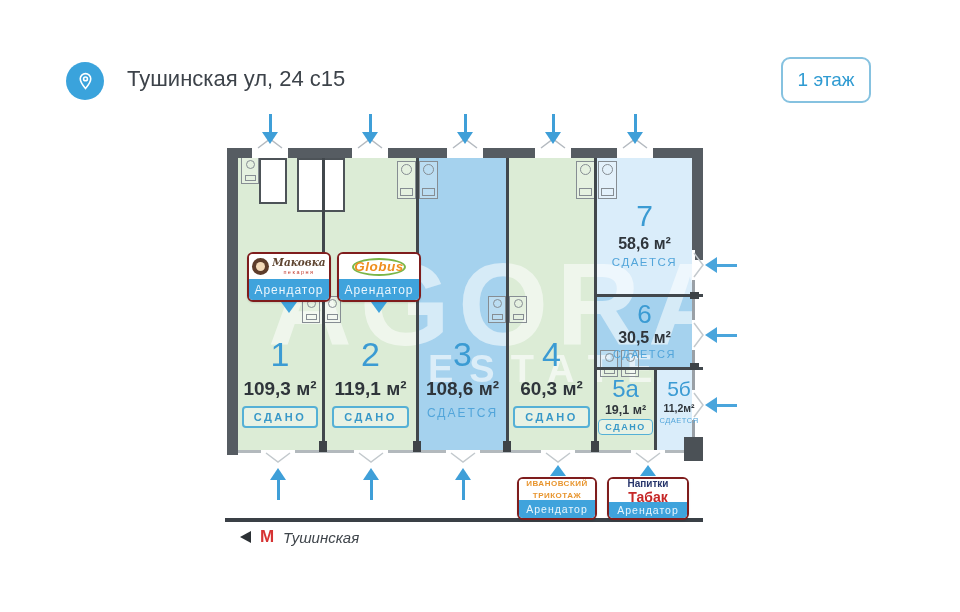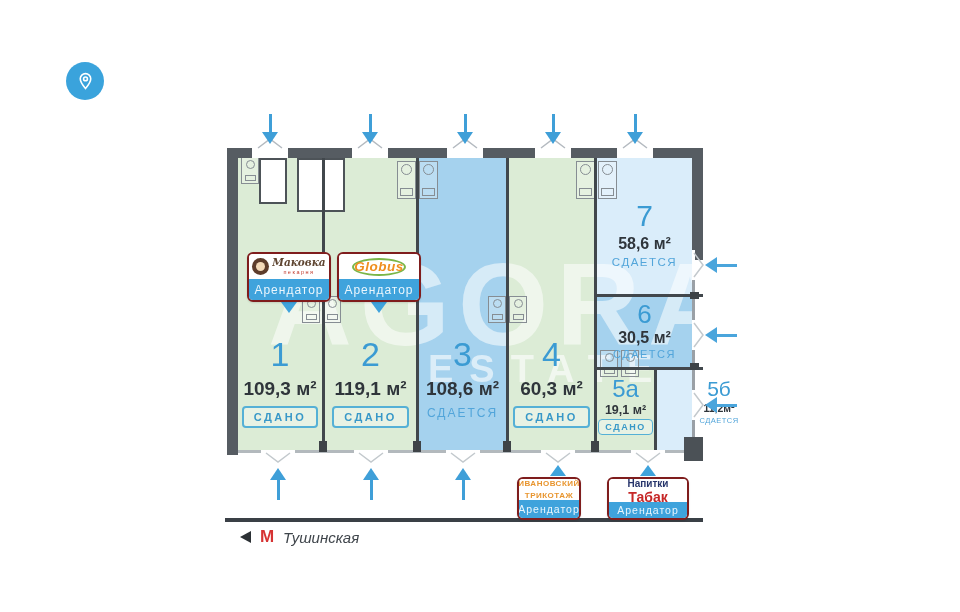--- a/index.html
+++ b/index.html
@@ -95,21 +95,21 @@
            font-size:11px; letter-spacing:2.5px; padding:3px 10px; background:rgba(255,255,255,0.35); }
   .badge-sm { font-size:9px; letter-spacing:1.5px; padding:2px 6px; border-width:1.5px; }
   .avail { color:#52a5da; font-weight:normal; font-size:12px; letter-spacing:2px;text-align:center; }
   #l1 { left:238px; top:336px; width:84px; } 
   #l2 { left:325px; top:336px; width:91px; }
   #l3 { left:419px; top:336px; width:87px; }
   #l4 { left:509px; top:336px; width:85px; }
   #l7 { left:597px; top:200px; width:95px; gap:3px; }
   #l6 { left:597px; top:301px; width:95px; gap:1px; }
   #l5a{ left:597px; top:376px; width:57px; gap:2px; }
-  #l5b{ left:657px; top:378px; width:44px; gap:2px;margin-left:40px; }
+  #l5b{ left:657px; top:378px; width:44px; gap:2px; }
   .num-xl { font-size:34px; line-height:36px; }
   .num-lg { font-size:30px; line-height:32px; }
   .num-md { font-size:26px; line-height:27px; }
   .num-sm { font-size:24px; line-height:25px; }
   .num-xs { font-size:21px; line-height:22px; }
   #l6 .uarea, #l7 .uarea { font-size:16px; }
   #l6 .avail { font-size:11px; letter-spacing:1.5px; }
   #l7 .avail { font-size:11.5px; letter-spacing:1.5px; }
   #l5a .uarea { font-size:12.5px; }
   #l5b .uarea { font-size:10.5px; }
@@ -135,21 +135,21 @@
   #tt1 { left:550px; top:465px; } #tt2 { left:640px; top:465px; }
 
   
   .card { background:#fff; border:2px solid #7f1d1d; border-radius:6px; overflow:hidden; z-index:7;
           display:flex; flex-direction:column; box-shadow:0 1px 2px rgba(0,0,0,0.12); }
   .card .logo { flex:1; display:flex; align-items:center; justify-content:center; gap:3px; background:#fff; }
   .card .bar { height:21px; background:#3fa3dc; color:#eaf6fd; font-size:12px; letter-spacing:1px;
                display:flex; align-items:center; justify-content:center; }
   #card-makovka { left:247px; top:252px; width:84px; height:50px; }
   #card-globus  { left:337px; top:252px; width:84px; height:50px; }
-  #card-ivanovsky { left:517px; top:477px; width:64px; height:43px; }
+  #card-ivanovsky { left:517px; top:477px; width:80px; height:43px; }
   #card-napitki   { left:607px; top:477px; width:82px; height:43px; }
   .tri-dn { width:0; height:0; border-left:8px solid transparent; border-right:8px solid transparent;
             border-top:11px solid #3fa3dc; z-index:7; }
   #td1 { left:281px; top:302px; } #td2 { left:371px; top:302px; }
   .mk-face { width:17px; height:17px; border-radius:50%; background:#5d3c2b; display:flex; align-items:center; justify-content:center; }
   .mk-face .inner { width:9px; height:9px; border-radius:50%; background:#f3d9b8; }
   .mk-text { display:flex; flex-direction:column; align-items:center; line-height:10px; }
   .mk-name { font-family:"DejaVu Serif", serif; font-style:italic; font-weight:bold; font-size:10.5px; color:#5f4632; }
   .mk-sub  { font-size:5.5px; color:#c0392b; letter-spacing:1.5px; text-transform:lowercase; }
   .gl-wrap { position:relative; display:flex; align-items:center; justify-content:center; }
@@ -174,20 +174,22 @@
 <body>
 
 <div id="canvas">
 
   <div class="abs" id="pin">
     <svg viewBox="0 0 24 24" width="21" height="21">
         <path d="M12 3c-3.3 0-6 2.6-6 5.9C6 13 12 20 12 20s6-7 6-11.1C18 5.6 15.3 3 12 3z" fill="none" stroke="#fff" stroke-width="1.8"></path>
         <circle cx="12" cy="9" r="2.2" fill="none" stroke="#fff" stroke-width="1.8"></circle>
       </svg>
   </div>
+  <div class="abs" id="title">Тушинская ул, 24 с15</div>
+  <div class="abs" id="floor-badge">1 этаж</div>
 
   <div class="abs room green" id="r1"></div>
   <div class="abs room green" id="r2"></div>
   <div class="abs room blue" id="r3"></div>
   <div class="abs room green" id="r4"></div>
   <div class="abs room lblue" id="r7"></div>
   <div class="abs room blue" id="r6"></div>
   <div class="abs room green" id="r5a"></div>
   <div class="abs room lblue" id="r5b"></div>
 

